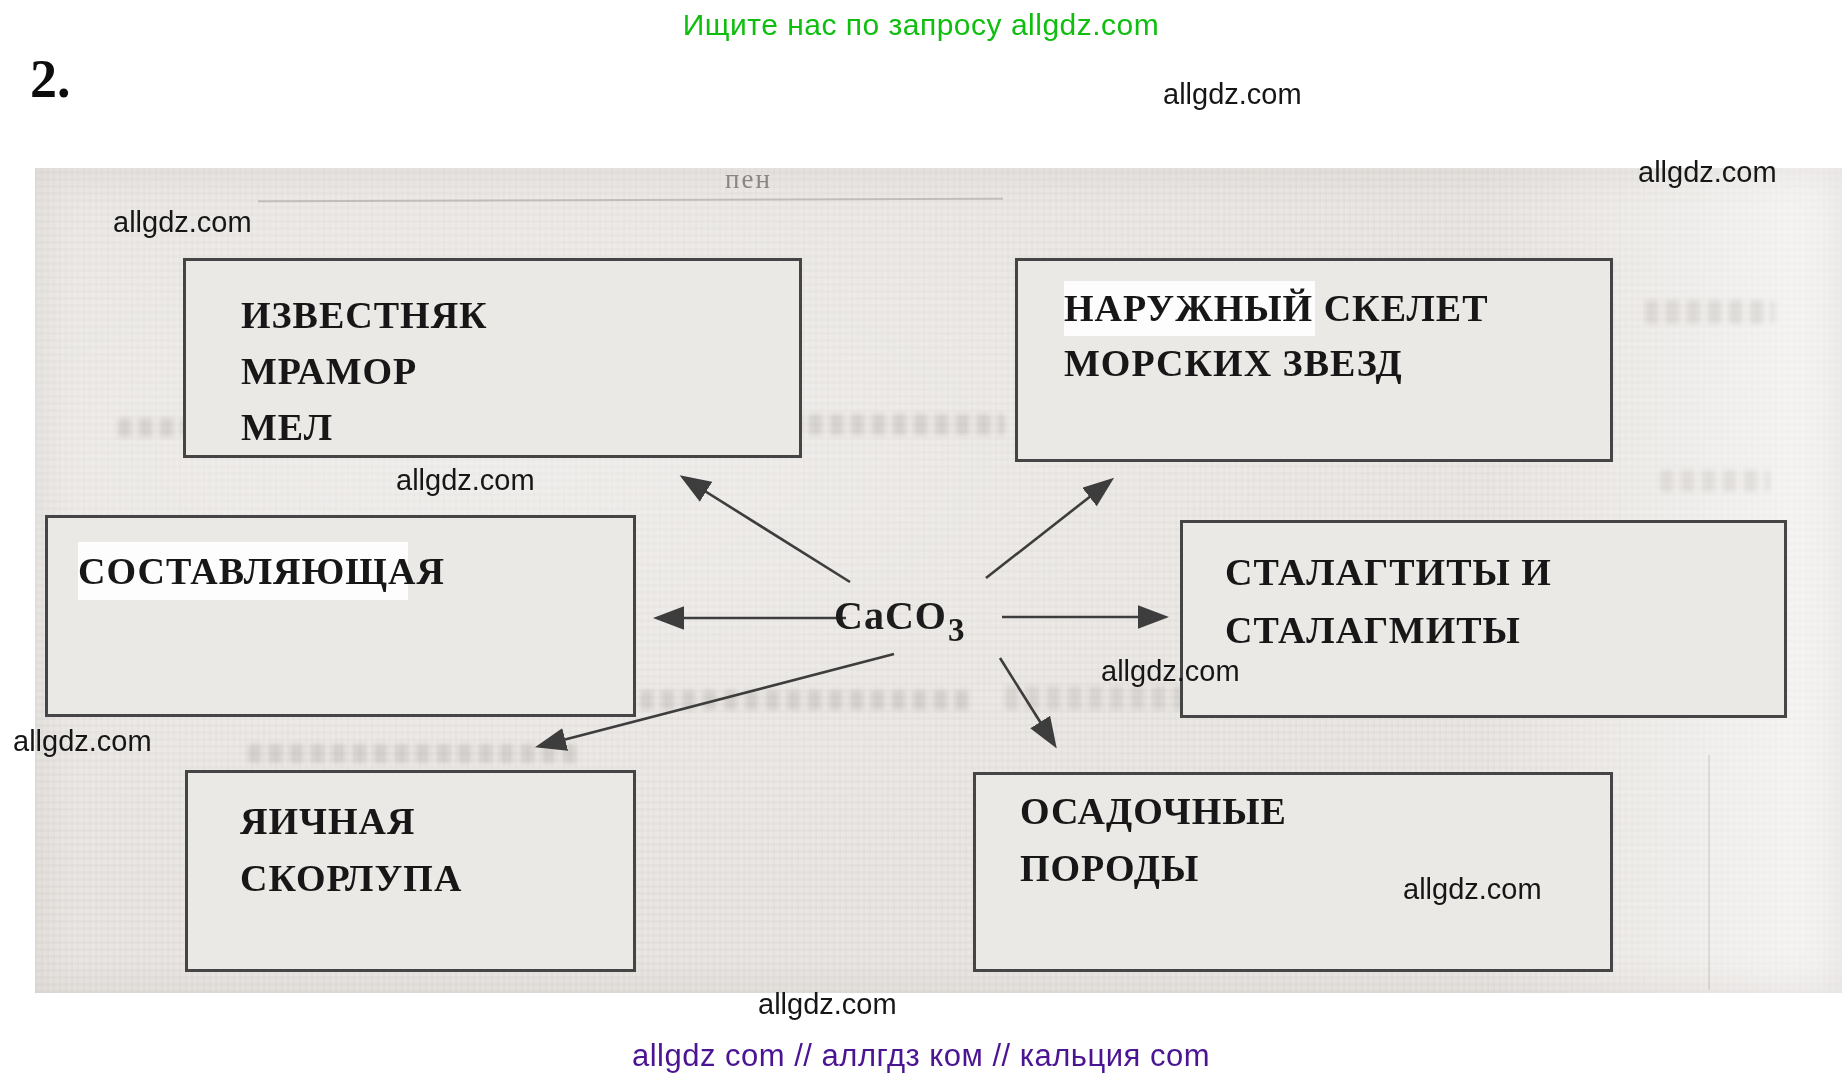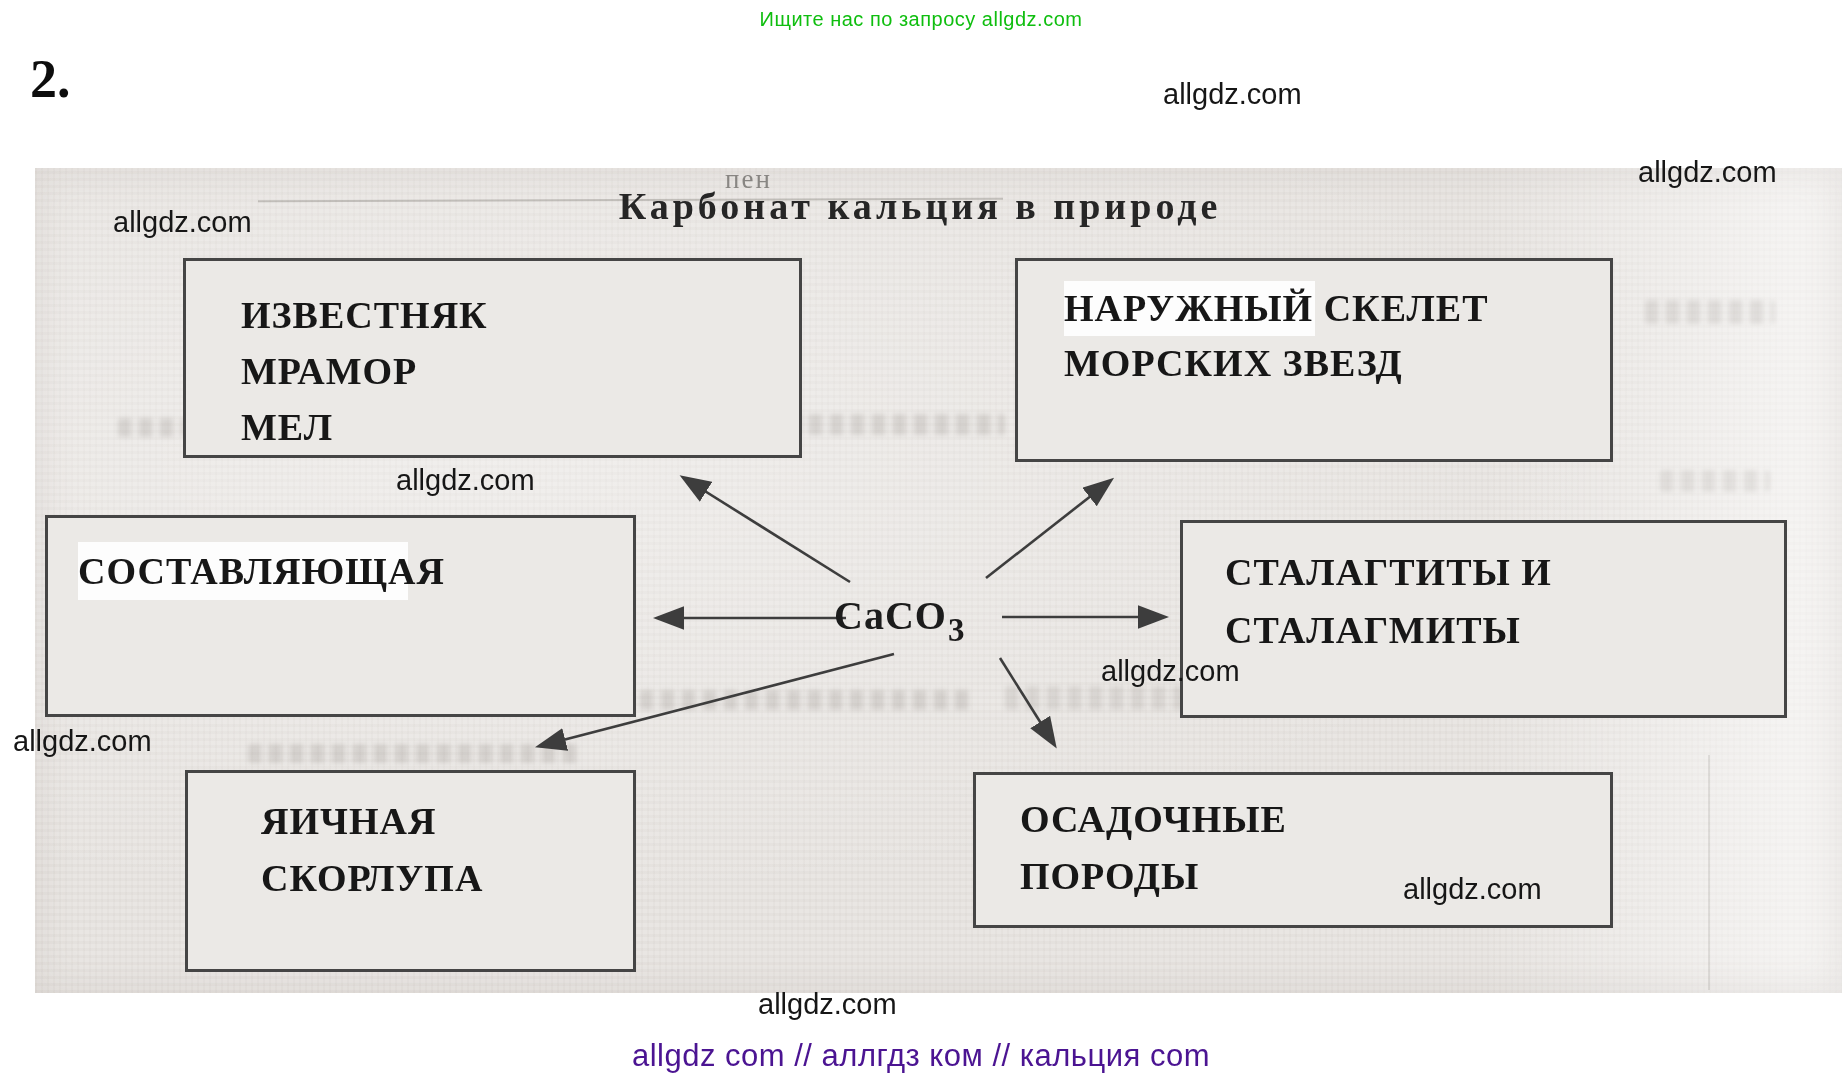--- a/index.html
+++ b/index.html
@@ -4,21 +4,21 @@
 <style>
   * { margin:0; padding:0; box-sizing:border-box; }
   html,body { background:#ffffff; }
   #page {
     position:relative; width:1842px; height:1077px; overflow:hidden;
     background:#ffffff; font-family:"Liberation Sans", sans-serif;
   }
   
   .promo {
     position:absolute; left:0; right:0; top:8px; text-align:center;
-    color:#0fbe0f; font-size:20px; letter-spacing:0.5px;
+    color:#0fbe0f; font-size:30px; letter-spacing:0.5px;
   }
   .item-number {
     position:absolute; left:30px; top:48px;
     font-family:"Liberation Serif", serif; font-weight:bold; font-size:54px; color:#0d0d0d;
   }
   
   .wm {
     position:absolute; color:#161616; font-size:29px; line-height:1;
     font-family:"Liberation Sans", sans-serif; z-index:40; white-space:nowrap;
   }
@@ -51,22 +51,22 @@
   #box-starfish    { left:1015px; top:258px; width:598px; height:204px; padding:20px 0 0 46px; }
   #box-starfish .ln { line-height:55px; }
   #box-starfish .ln.hl-part { background:linear-gradient(90deg,#fdfdfd 0 46%, rgba(255,255,255,0) 46%); }
   #box-pearl       { left:45px;   top:515px; width:591px; height:202px; padding:24px 0 0 30px; }
   #box-pearl .ln { line-height:58px; }
   #box-pearl .ln1 { background:linear-gradient(90deg,#fdfdfd 0 88%, rgba(255,255,255,0) 88%); width:max-content; padding-right:8px; }
   #box-pearl .ln2 { background:linear-gradient(90deg,#fdfdfd 0 95%, rgba(255,255,255,0) 95%); width:max-content; padding-right:8px; }
   #box-stalactites { left:1180px; top:520px; width:607px; height:198px; padding:20px 0 0 42px; }
   #box-stalactites .ln { line-height:58px; }
   #box-eggshell    { left:185px;  top:770px; width:451px; height:202px; padding:20px 0 0 52px; }
-  #box-eggshell .ln { line-height:57px;margin-left:21px; }
-  #box-sediment    { left:973px;  top:772px; width:640px; height:156px; padding:16px 0 0 44px; }
+  #box-eggshell .ln { line-height:57px; }
+  #box-sediment    { left:973px;  top:772px; width:640px; height:200px; padding:8px 0 0 44px; }
   #box-sediment .ln { line-height:57px; }
   
   .formula {
     position:absolute; left:834px; top:592px; z-index:6;
     font-family:"Liberation Serif", serif; font-weight:bold; color:#1c1c1c; white-space:nowrap;
   }
   .formula .base { font-size:40px; letter-spacing:1px; }
   .formula .sub  { font-size:33px; position:relative; top:12px; left:1px; }
   
   svg.arrows { position:absolute; left:0; top:0; width:1842px; height:1077px; z-index:4; }
@@ -103,21 +103,20 @@
   <div class="smudge" style="left:620px; top:414px; width:385px; height:21px;"></div>
   <div class="smudge" style="left:118px; top:418px; width:180px; height:19px;"></div>
   <div class="smudge" style="left:640px; top:690px; width:330px; height:20px;"></div>
   <div class="smudge" style="left:1005px; top:686px; width:555px; height:24px; opacity:.17;"></div>
   <div class="smudge" style="left:248px; top:744px; width:330px; height:19px;"></div>
   <div class="smudge" style="left:232px; top:915px; width:400px; height:16px; opacity:.15;"></div>
   <div class="smudge" style="left:1645px; top:300px; width:130px; height:24px; opacity:.18;"></div>
   <div class="smudge" style="left:1660px; top:470px; width:110px; height:22px; opacity:.15;"></div>
   <div class="faint-line" style="left:1708px; top:755px; width:2px; height:235px; opacity:.5;"></div>
 
-  <div class="scan-title">Карбонат кальция в природе</div>
 
   <div class="node" id="box-limestone">
     <span class="ln">ИЗВЕСТНЯК</span>
     <span class="ln">МРАМОР</span>
     <span class="ln">МЕЛ</span>
   </div>
 
   <div class="node" id="box-starfish">
     <span class="ln hl-part">НАРУЖНЫЙ СКЕЛЕТ</span>
     <span class="ln">МОРСКИХ ЗВЕЗД</span>

